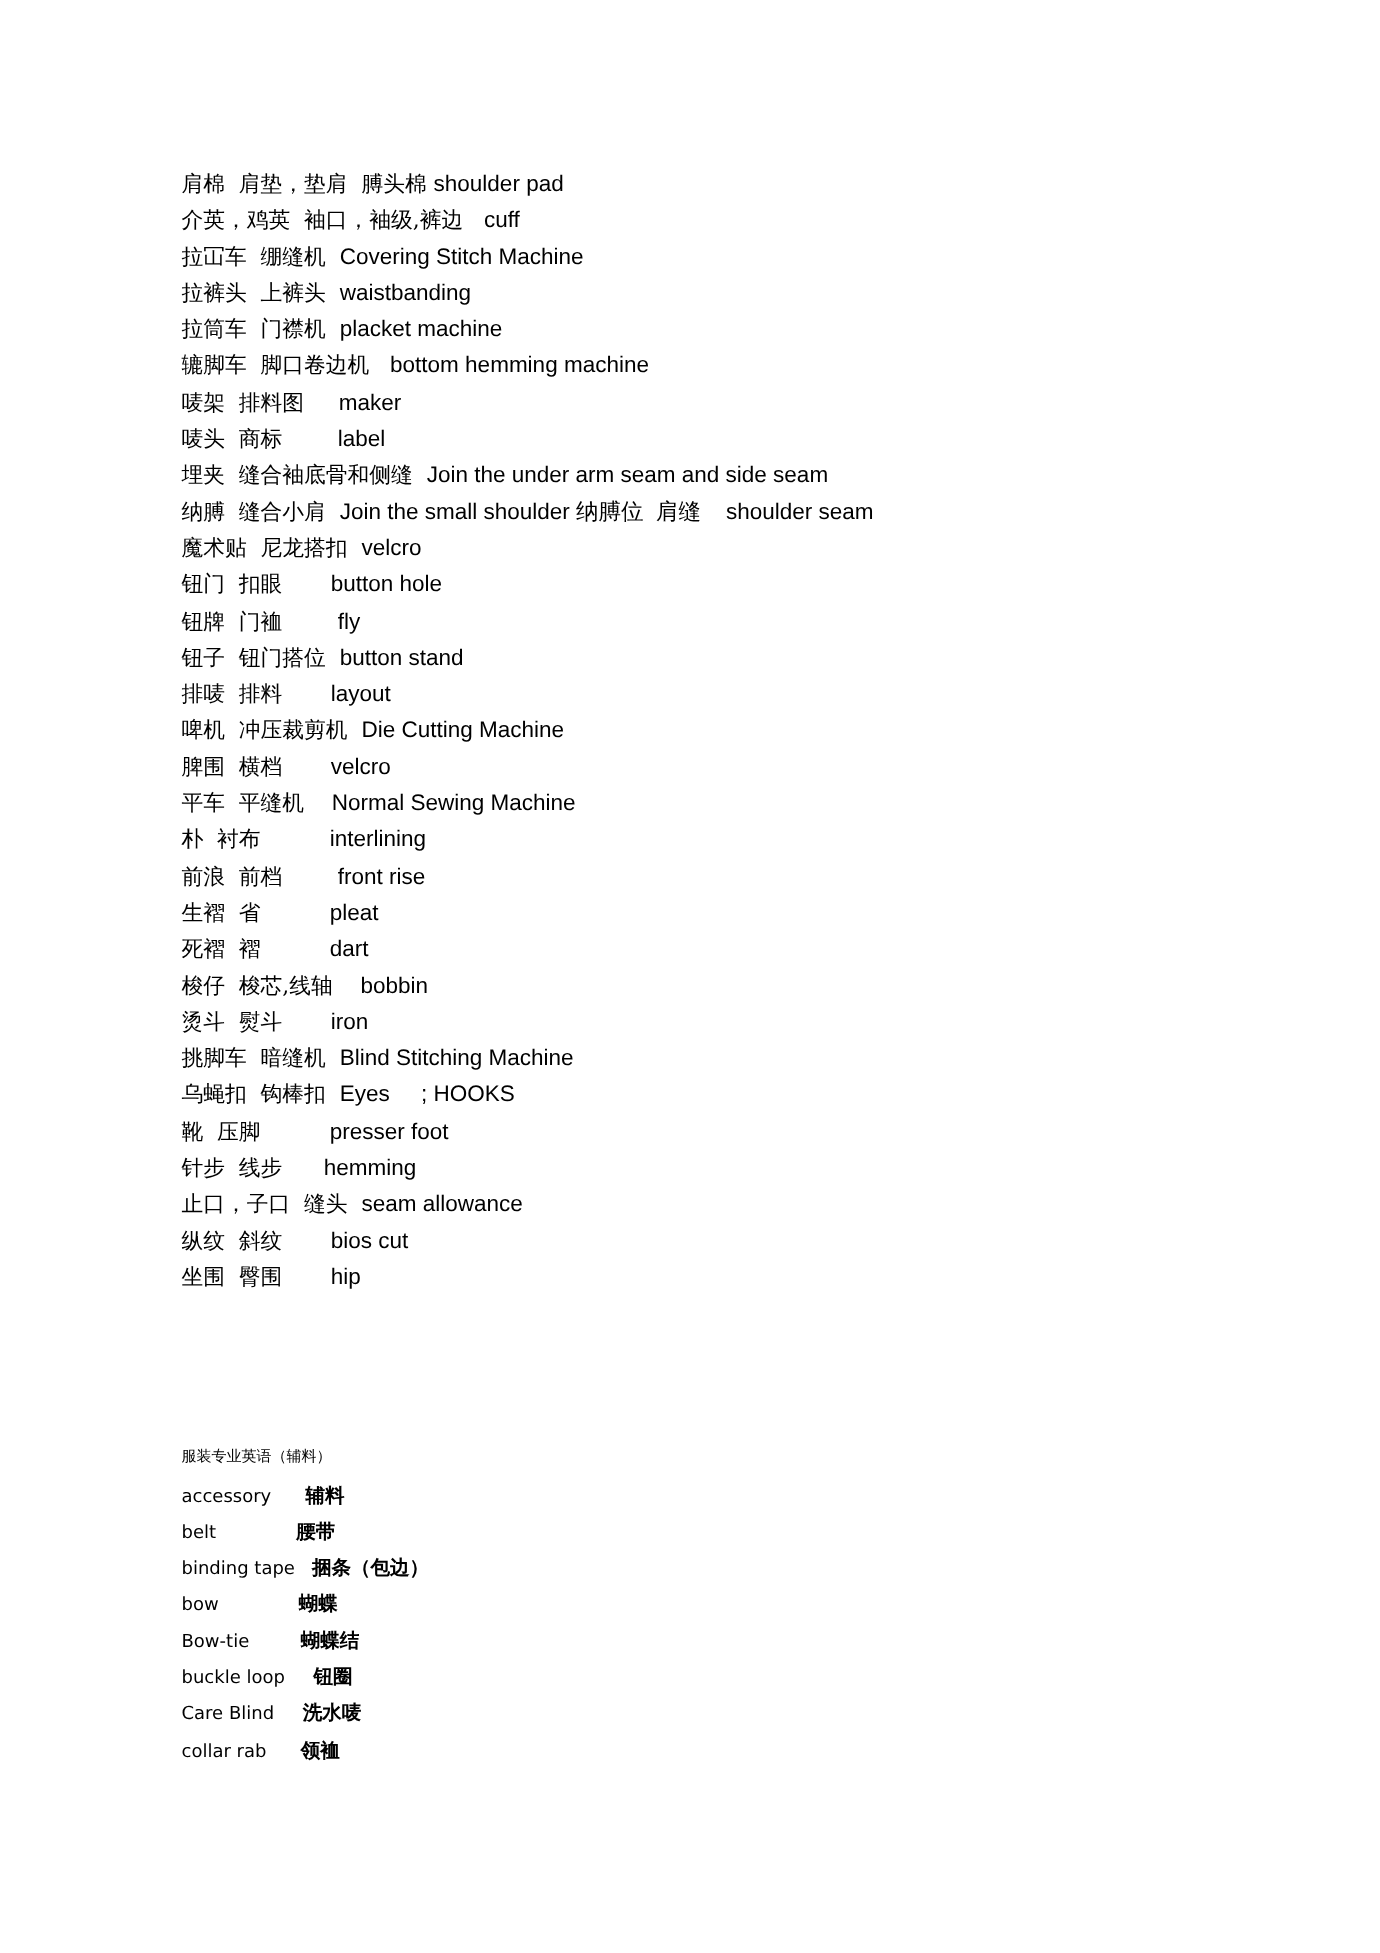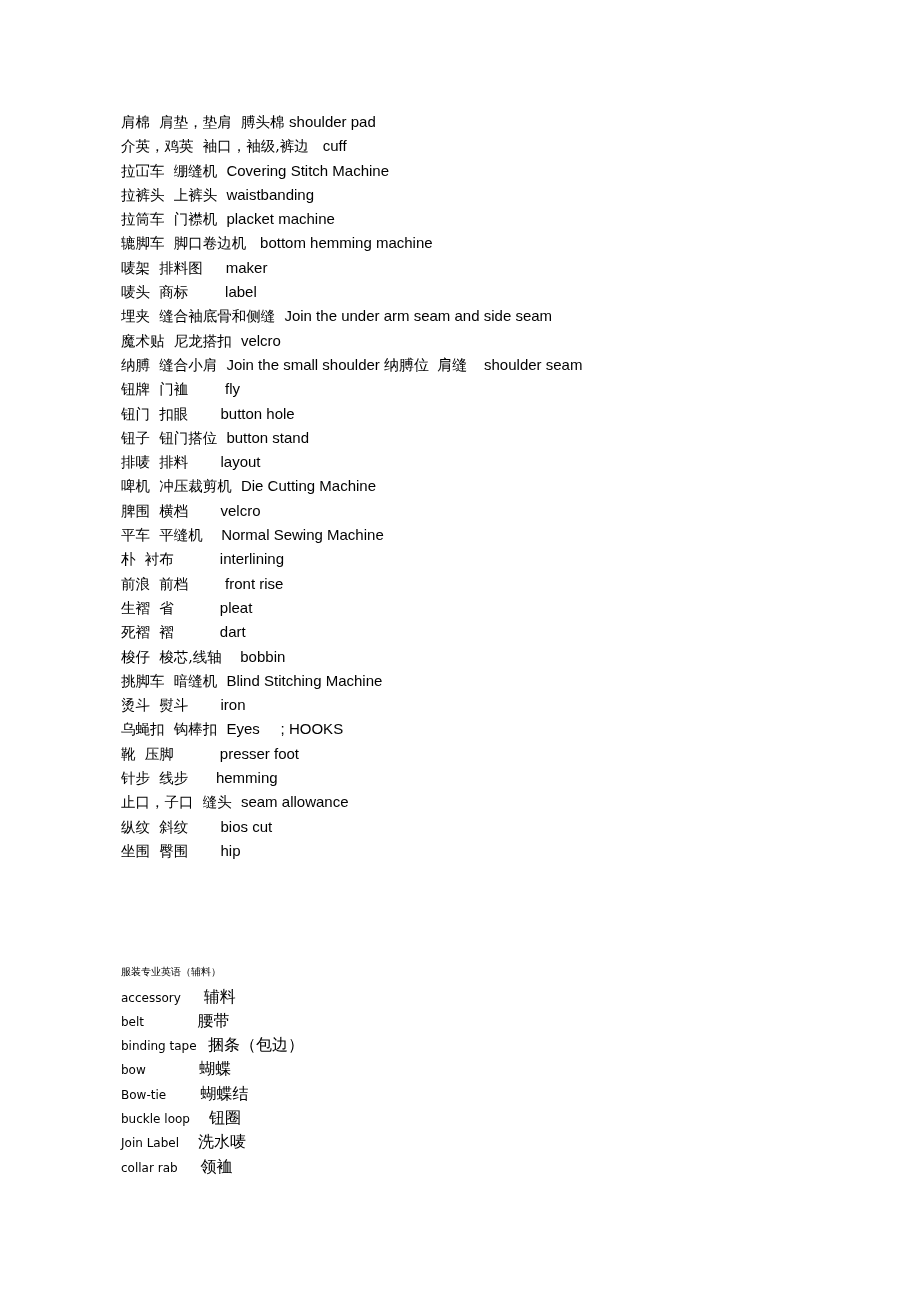--- a/index.html
+++ b/index.html
@@ -53,21 +53,22 @@
   
   .block-gap {
     height: 97px;
   }
   .sec2 .line .en {
     font-family: "DejaVu Sans", "Liberation Sans", sans-serif;
     font-size: 12px;
   }
   .sec2 .line .cn {
     font-family: "DejaVu Serif", "Liberation Serif", serif;
-    font-size: 16px;
+    font-size: 13px;
+    font-weight: bold;
   }
   .sec2 .heading {
     font-family: "DejaVu Serif", "Liberation Serif", serif;
     font-size: 10px;
   }
 </style>
 </head>
 <body>
 
 <div class="page">
@@ -76,52 +77,52 @@
     <div class="sec1">
       <div class="line"><span class="cn">肩棉  肩垫，垫肩  膊头棉 </span><span class="en">shoulder pad</span></div>
       <div class="line"><span class="cn">介英，鸡英  袖口，袖级,裤边   </span><span class="en">cuff</span></div>
       <div class="line"><span class="cn">拉冚车  绷缝机  </span><span class="en">Covering Stitch Machine</span></div>
       <div class="line"><span class="cn">拉裤头  上裤头  </span><span class="en">waistbanding</span></div>
       <div class="line"><span class="cn">拉筒车  门襟机  </span><span class="en">placket machine</span></div>
       <div class="line"><span class="cn">辘脚车  脚口卷边机   </span><span class="en">bottom hemming machine</span></div>
       <div class="line"><span class="cn">唛架  排料图     </span><span class="en">maker</span></div>
       <div class="line"><span class="cn">唛头  商标        </span><span class="en">label</span></div>
       <div class="line"><span class="cn">埋夹  缝合袖底骨和侧缝  </span><span class="en">Join the under arm seam and side seam</span></div>
+      <div class="line"><span class="cn">纳膊  缝合小肩  </span><span class="en">Join the small shoulder 纳膊位  肩缝    shoulder seam</span></div>
       <div class="line"><span class="cn">魔术贴  尼龙搭扣  </span><span class="en">velcro</span></div>
-      <div class="line"><span class="cn">纳膊  缝合小肩  </span><span class="en">Join the small shoulder 纳膊位  肩缝    shoulder seam</span></div>
+      <div class="line"><span class="cn">钮门  扣眼       </span><span class="en">button hole</span></div>
       <div class="line"><span class="cn">钮牌  门裇        </span><span class="en">fly</span></div>
-      <div class="line"><span class="cn">钮门  扣眼       </span><span class="en">button hole</span></div>
       <div class="line"><span class="cn">钮子  钮门搭位  </span><span class="en">button stand</span></div>
       <div class="line"><span class="cn">排唛  排料       </span><span class="en">layout</span></div>
       <div class="line"><span class="cn">啤机  冲压裁剪机  </span><span class="en">Die Cutting Machine</span></div>
       <div class="line"><span class="cn">脾围  横档       </span><span class="en">velcro</span></div>
       <div class="line"><span class="cn">平车  平缝机    </span><span class="en">Normal Sewing Machine</span></div>
       <div class="line"><span class="cn">朴  衬布          </span><span class="en">interlining</span></div>
       <div class="line"><span class="cn">前浪  前档        </span><span class="en">front rise</span></div>
       <div class="line"><span class="cn">生褶  省          </span><span class="en">pleat</span></div>
       <div class="line"><span class="cn">死褶  褶          </span><span class="en">dart</span></div>
       <div class="line"><span class="cn">梭仔  梭芯,线轴    </span><span class="en">bobbin</span></div>
+      <div class="line"><span class="cn">烫斗  熨斗       </span><span class="en">iron</span></div>
       <div class="line"><span class="cn">挑脚车  暗缝机  </span><span class="en">Blind Stitching Machine</span></div>
-      <div class="line"><span class="cn">烫斗  熨斗       </span><span class="en">iron</span></div>
       <div class="line"><span class="cn">乌蝇扣  钩棒扣  </span><span class="en">Eyes     ; HOOKS</span></div>
       <div class="line"><span class="cn">靴  压脚          </span><span class="en">presser foot</span></div>
       <div class="line"><span class="cn">针步  线步      </span><span class="en">hemming</span></div>
       <div class="line"><span class="cn">止口，子口  缝头  </span><span class="en">seam allowance</span></div>
       <div class="line"><span class="cn">纵纹  斜纹       </span><span class="en">bios cut</span></div>
       <div class="line"><span class="cn">坐围  臀围       </span><span class="en">hip</span></div>
     </div>
 
     <div class="block-gap"></div>
 
     <div class="sec2">
       <div class="line heading">服装专业英语（辅料）</div>
       <div class="line"><span class="en">accessory      </span><span class="cn">辅料</span></div>
       <div class="line"><span class="en">belt              </span><span class="cn">腰带</span></div>
       <div class="line"><span class="en">binding tape   </span><span class="cn">捆条（包边）</span></div>
       <div class="line"><span class="en">bow              </span><span class="cn">蝴蝶</span></div>
       <div class="line"><span class="en">Bow-tie         </span><span class="cn">蝴蝶结</span></div>
       <div class="line"><span class="en">buckle loop     </span><span class="cn">钮圈</span></div>
-      <div class="line"><span class="en">Join Label     </span><span class="cn">洗水唛</span></div>
+      <div class="line"><span class="en">Care Blind     </span><span class="cn">洗水唛</span></div>
       <div class="line"><span class="en">collar rab      </span><span class="cn">领裇</span></div>
     </div>
 
   </div>
 </div>
 
 </body></html>

